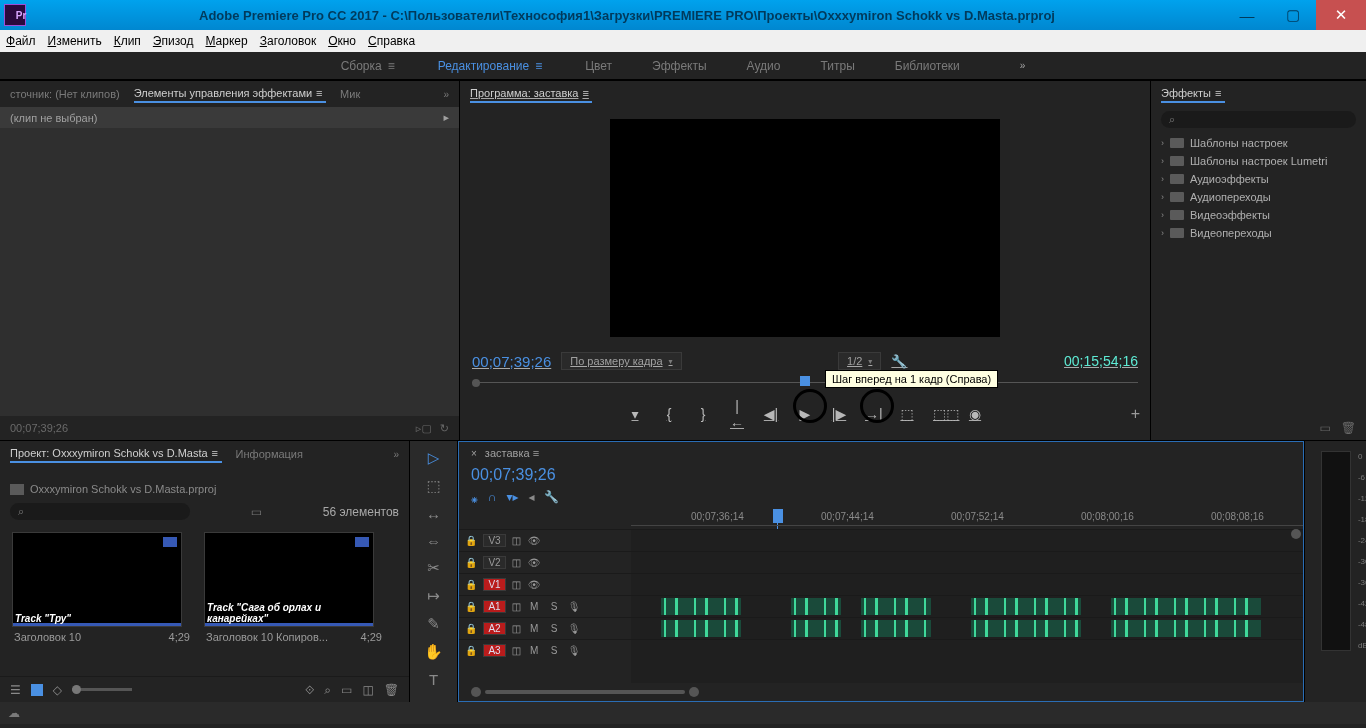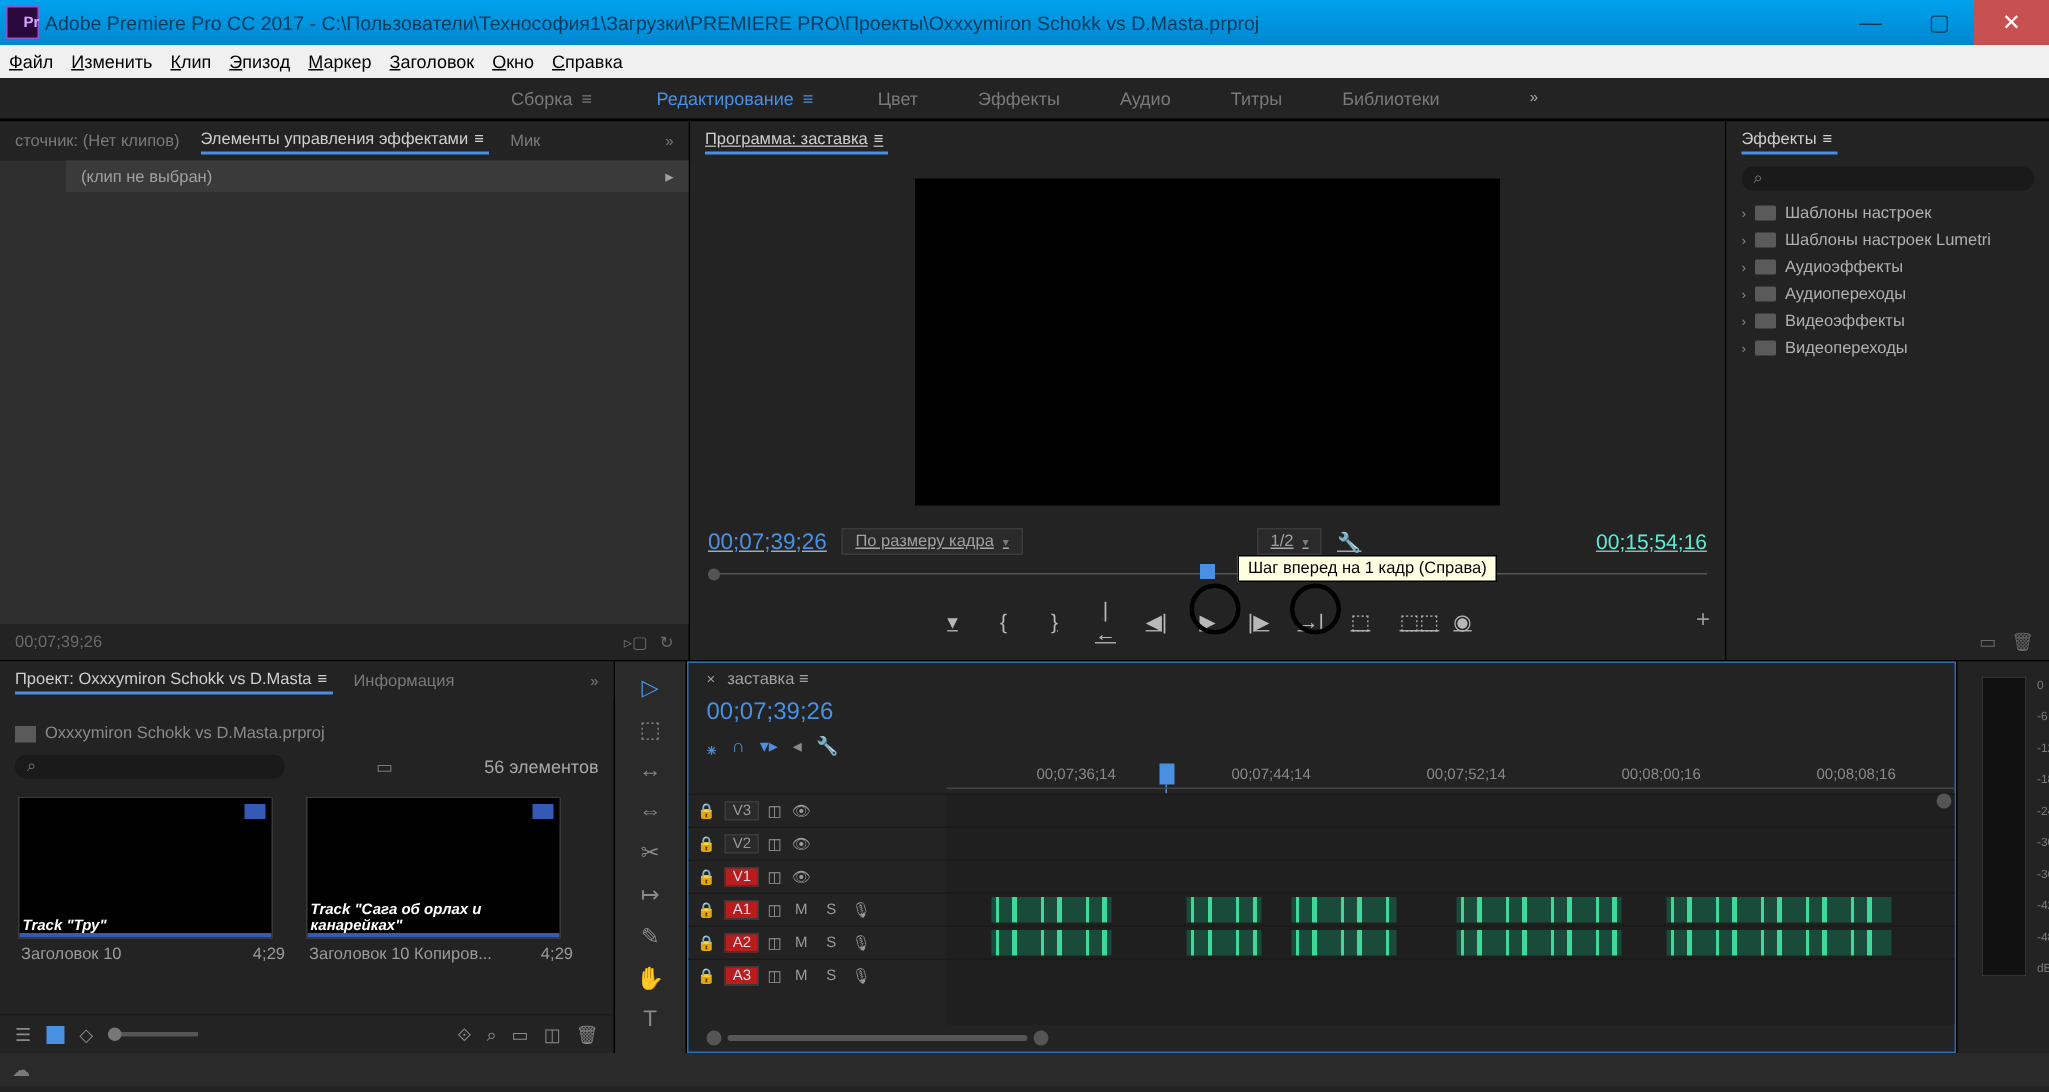--- a/index.html
+++ b/index.html
@@ -1,38 +1,38 @@
 <!DOCTYPE html>
 <html><head>
 <meta charset="utf-8">
 <style>
 * { margin:0; padding:0; box-sizing:border-box; font-family:"Segoe UI",Arial,sans-serif; user-select:none; }
 body { background:#232323; width:1366px; height:728px; overflow:hidden; font-size:12px; color:#a8a8a8; }
 .titlebar { height:30px; background:linear-gradient(#00a2ed,#0087d0); display:flex; align-items:center; color:#003a5c; font-size:13px; }
 .titlebar .logo { width:22px; height:22px; margin:0 4px; background:#2a0a3d; border:1px solid #9a4fd8; display:flex; align-items:center; justify-content:center; color:#d9a6ff; font-size:10px; font-weight:bold;padding-left:12px; }
-.titlebar .title { flex:1; font-weight:400; }
+.titlebar .title { flex:1; text-align:center; font-weight:700; }
 .winbtns { display:flex; height:100%; }
 .winbtn { width:46px; display:flex; align-items:center; justify-content:center; font-size:15px; color:#003a5c; }
 .winbtn.close { background:#c75050; color:#fff; width:50px; }
 .menubar { height:22px; background:#f0f0f0; display:flex; align-items:center; padding:0 6px; gap:12px; font-size:12px; color:#000; }
 .menubar span { border-bottom:1px solid transparent; }
 .menubar span::first-letter { text-decoration:underline; }
 .workspaces { height:28px; background:#232323; display:flex; align-items:center; justify-content:center; gap:40px; border-bottom:1px solid #000; font-size:12px; }
 .ws { color:#7a7a7a; display:flex; align-items:center; gap:6px; }
 .ws.active { color:#4a90e2; }
 .hamb { display:inline-block; width:10px; }
 .hamb::before { content:"≡"; }
 .panel-tabs { height:26px; display:flex; align-items:center; gap:14px; padding:0 10px; font-size:11px; color:#7a7a7a; background:#232323; }
 .panel-tabs .tab { display:flex; align-items:center; gap:4px; padding:2px 0; }
 .panel-tabs .tab.active { color:#cfcfcf; border-bottom:2px solid #4a90e2; }
 .chev { font-size:10px; }
 .upper { display:flex; height:360px; border-top:1px solid #000; }
 .upper-left { width:460px; border-right:1px solid #000; display:flex; flex-direction:column; background:#232323; }
 .ec-body { flex:1; background:#2f2f2f; margin:0; position:relative; }
-.clip-none { background:#3a3a3a; padding:4px 10px; font-size:11px; color:#a0a0a0; display:flex; justify-content:space-between; align-items:center;margin-left:44px; }
+.clip-none { background:#3a3a3a; padding:4px 10px; font-size:11px; color:#a0a0a0; display:flex; justify-content:space-between; align-items:center; }
 .ec-foot { height:24px; display:flex; align-items:center; justify-content:space-between; padding:0 10px; font-size:11px; color:#6a6a6a; }
 .upper-mid { flex:1; border-right:1px solid #000; display:flex; flex-direction:column; background:#232323;text-decoration:underline; }
 .preview { flex:1; display:flex; align-items:center; justify-content:center; background:#232323; }
 .preview-canvas { width:390px; height:218px; background:#000; }
 .prog-info { display:flex; align-items:center; padding:4px 12px; gap:10px; }
 .tc-blue { color:#4a90e2; font-size:15px; font-weight:500; }
 .tc-white { color:#5eead4; font-size:14px; margin-left:auto;text-align:center; }
 .dd { background:#2a2a2a; border:1px solid #3a3a3a; padding:2px 8px; font-size:11px; color:#a0a0a0; display:flex; align-items:center; gap:6px; }
 .dd .caret { font-size:8px; color:#7a7a7a; }
 .wrench { color:#8a8a8a; font-size:13px; }

